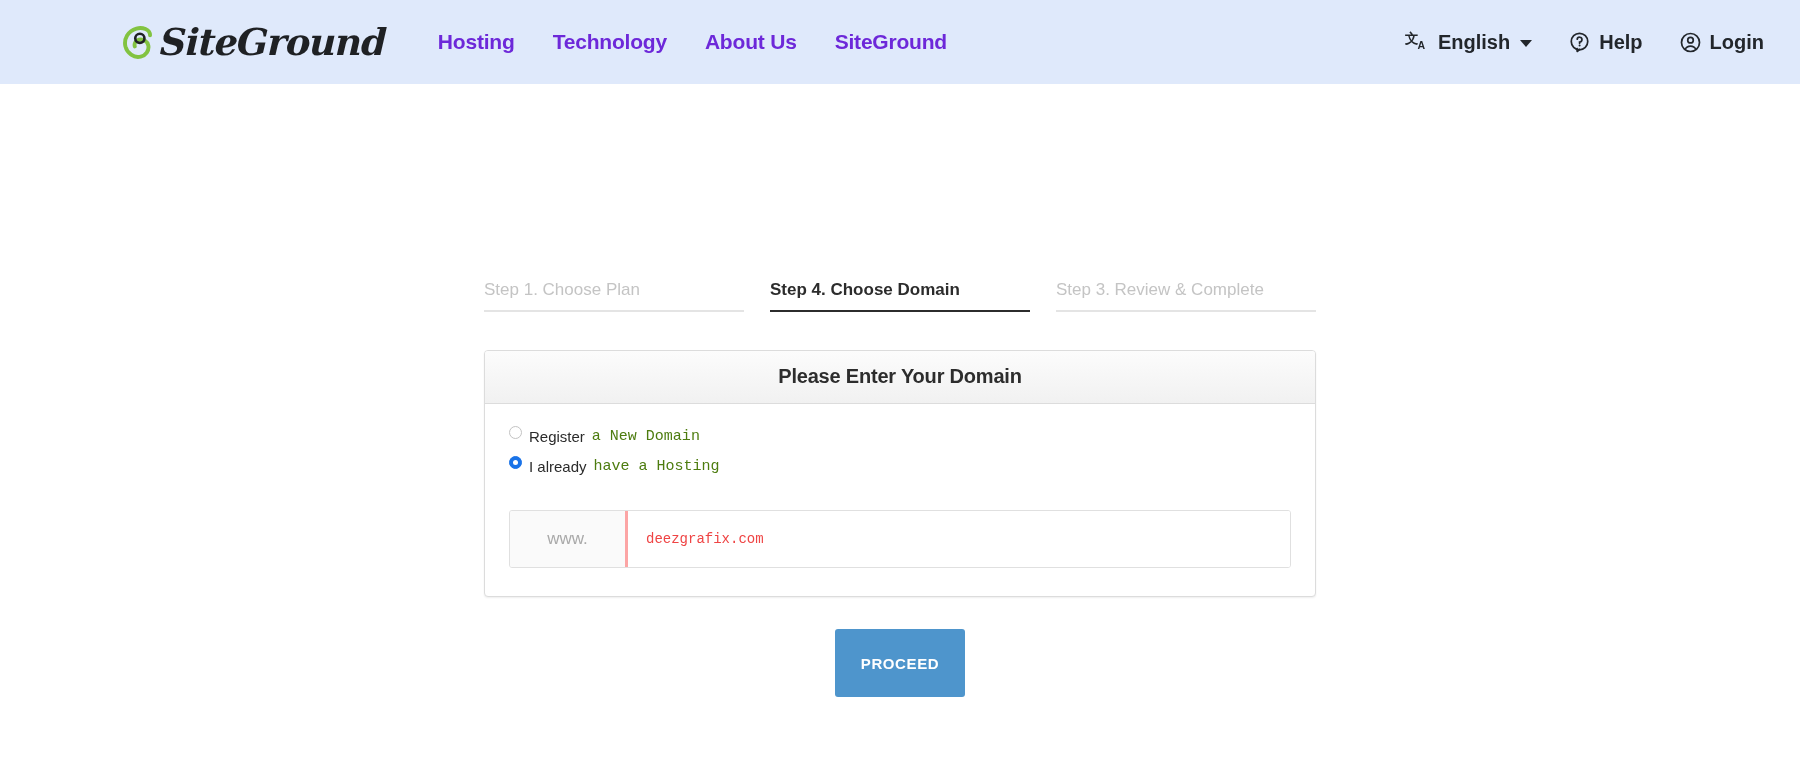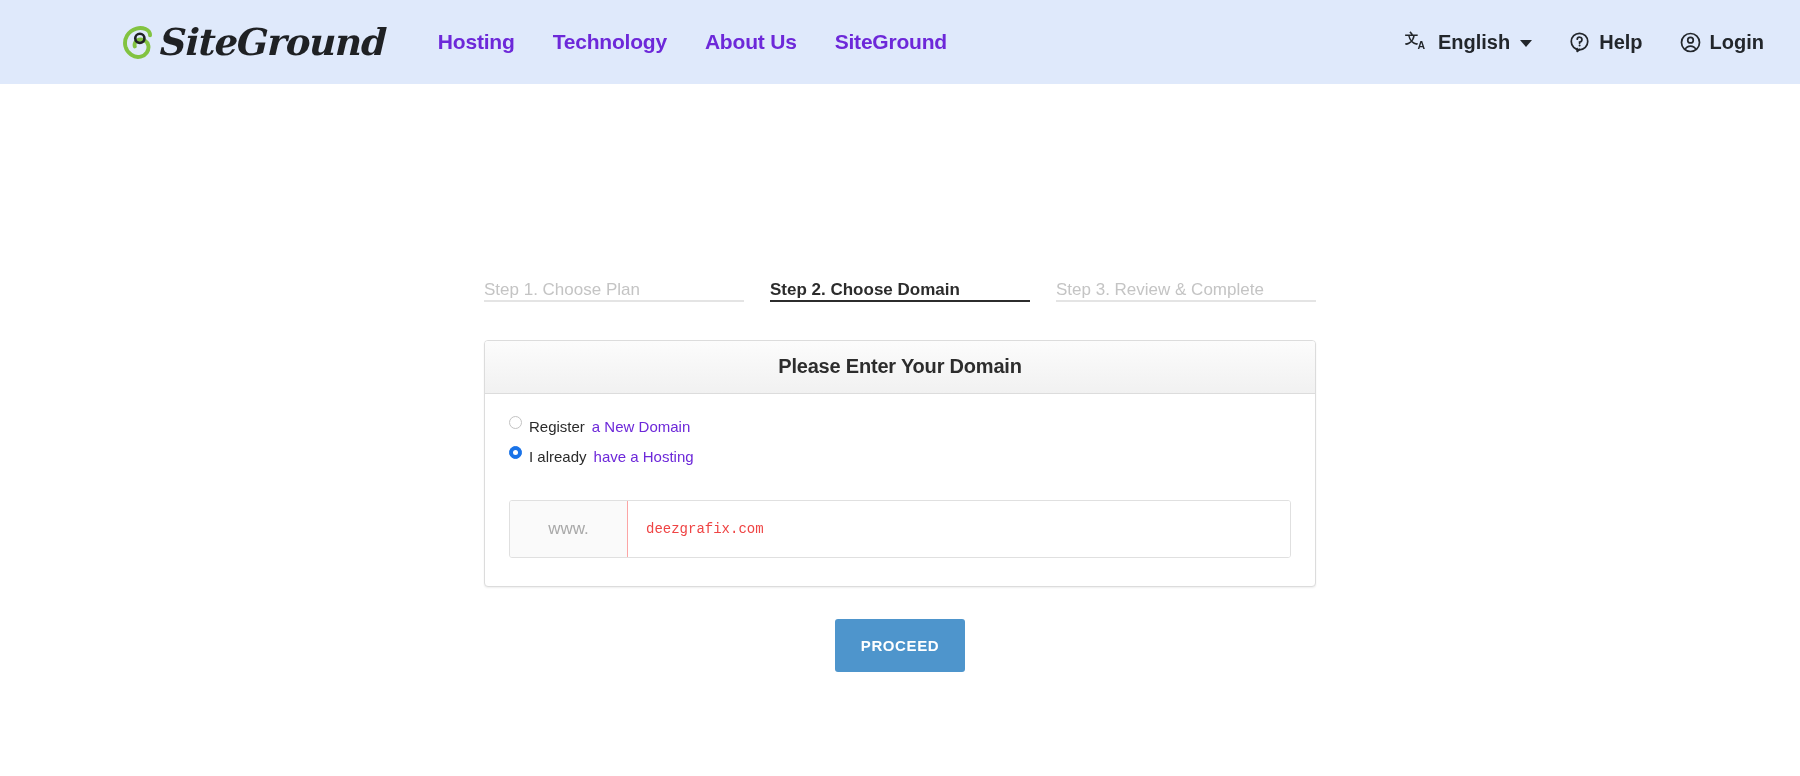--- a/index.html
+++ b/index.html
@@ -104,20 +104,21 @@
   }
 
   
   .steps {
     display: flex;
     gap: 26px;
     margin-bottom: 38px;
   }
   .step {
     flex: 1 1 0;
+    padding-bottom: 10px;
     font-size: 17px;
     white-space: nowrap;
     cursor: pointer;
   }
   .step.inactive {
     color: #c4c4c4;
     font-weight: 400;
     border-bottom: 2px solid #e4e4e4;
   }
   .step.active {
@@ -177,40 +178,41 @@
     content: "";
     position: absolute;
     left: 50%; top: 50%;
     width: 5px; height: 5px;
     margin: -2.5px 0 0 -2.5px;
     border-radius: 50%;
     background: #ffffff;
   }
   .radio-label-plain { color: #2b2b2b; }
   .radio-label-link {
-    color: #6d28d9;
+    color: #4d7c0f;
     cursor: pointer;
     text-decoration: none;
+    font-family: Liberation Mono, monospace;
   }
 
   
   .input-group {
     display: flex;
     margin-top: 32px;
     border: 1px solid #e0e0e0;
     border-radius: 3px;
     overflow: hidden;
     height: 58px;
     width: 100%;
   }
   .input-prefix {
     width: 118px;
     flex: 0 0 118px;
     background: #fafafa;
-    border-right: 1px solid #fca5a5;
+    border-right: 3px solid #fca5a5;
     display: flex;
     align-items: center;
     justify-content: center;
     font-size: 17px;
     color: #a9a9a9;
   }
   .input-field {
     flex: 1 1 auto;
     border: 0;
     outline: none;
@@ -226,21 +228,21 @@
     display: flex;
     justify-content: center;
     margin-top: 32px;
   }
   .proceed-btn {
     background: #4e95cc;
     color: #ffffff;
     border: 0;
     border-radius: 3px;
     padding: 0 26px;
-    height: 53px;
+    height: 68px;
     min-width: 126px;
     font-family: "Liberation Sans", "DejaVu Sans", sans-serif;
     font-size: 15px;
     font-weight: 700;
     letter-spacing: 0.6px;
     cursor: pointer;
   }
 </style>
 </head>
 <body>
@@ -302,21 +304,21 @@
     </a>
 
   </div>
 </header>
 
 <main class="page-main">
   <div class="wizard">
 
     <div class="steps">
       <div class="step inactive">Step 1. Choose Plan</div>
-      <div class="step active">Step 2. Choose Domain</div>
+      <div class="step active">Step 4. Choose Domain</div>
       <div class="step inactive">Step 3. Review &amp; Complete</div>
     </div>
 
     <section class="card">
 
       <div class="card-header">Please Enter Your Domain</div>
 
       <div class="card-body">
 
         <label class="radio-row">

